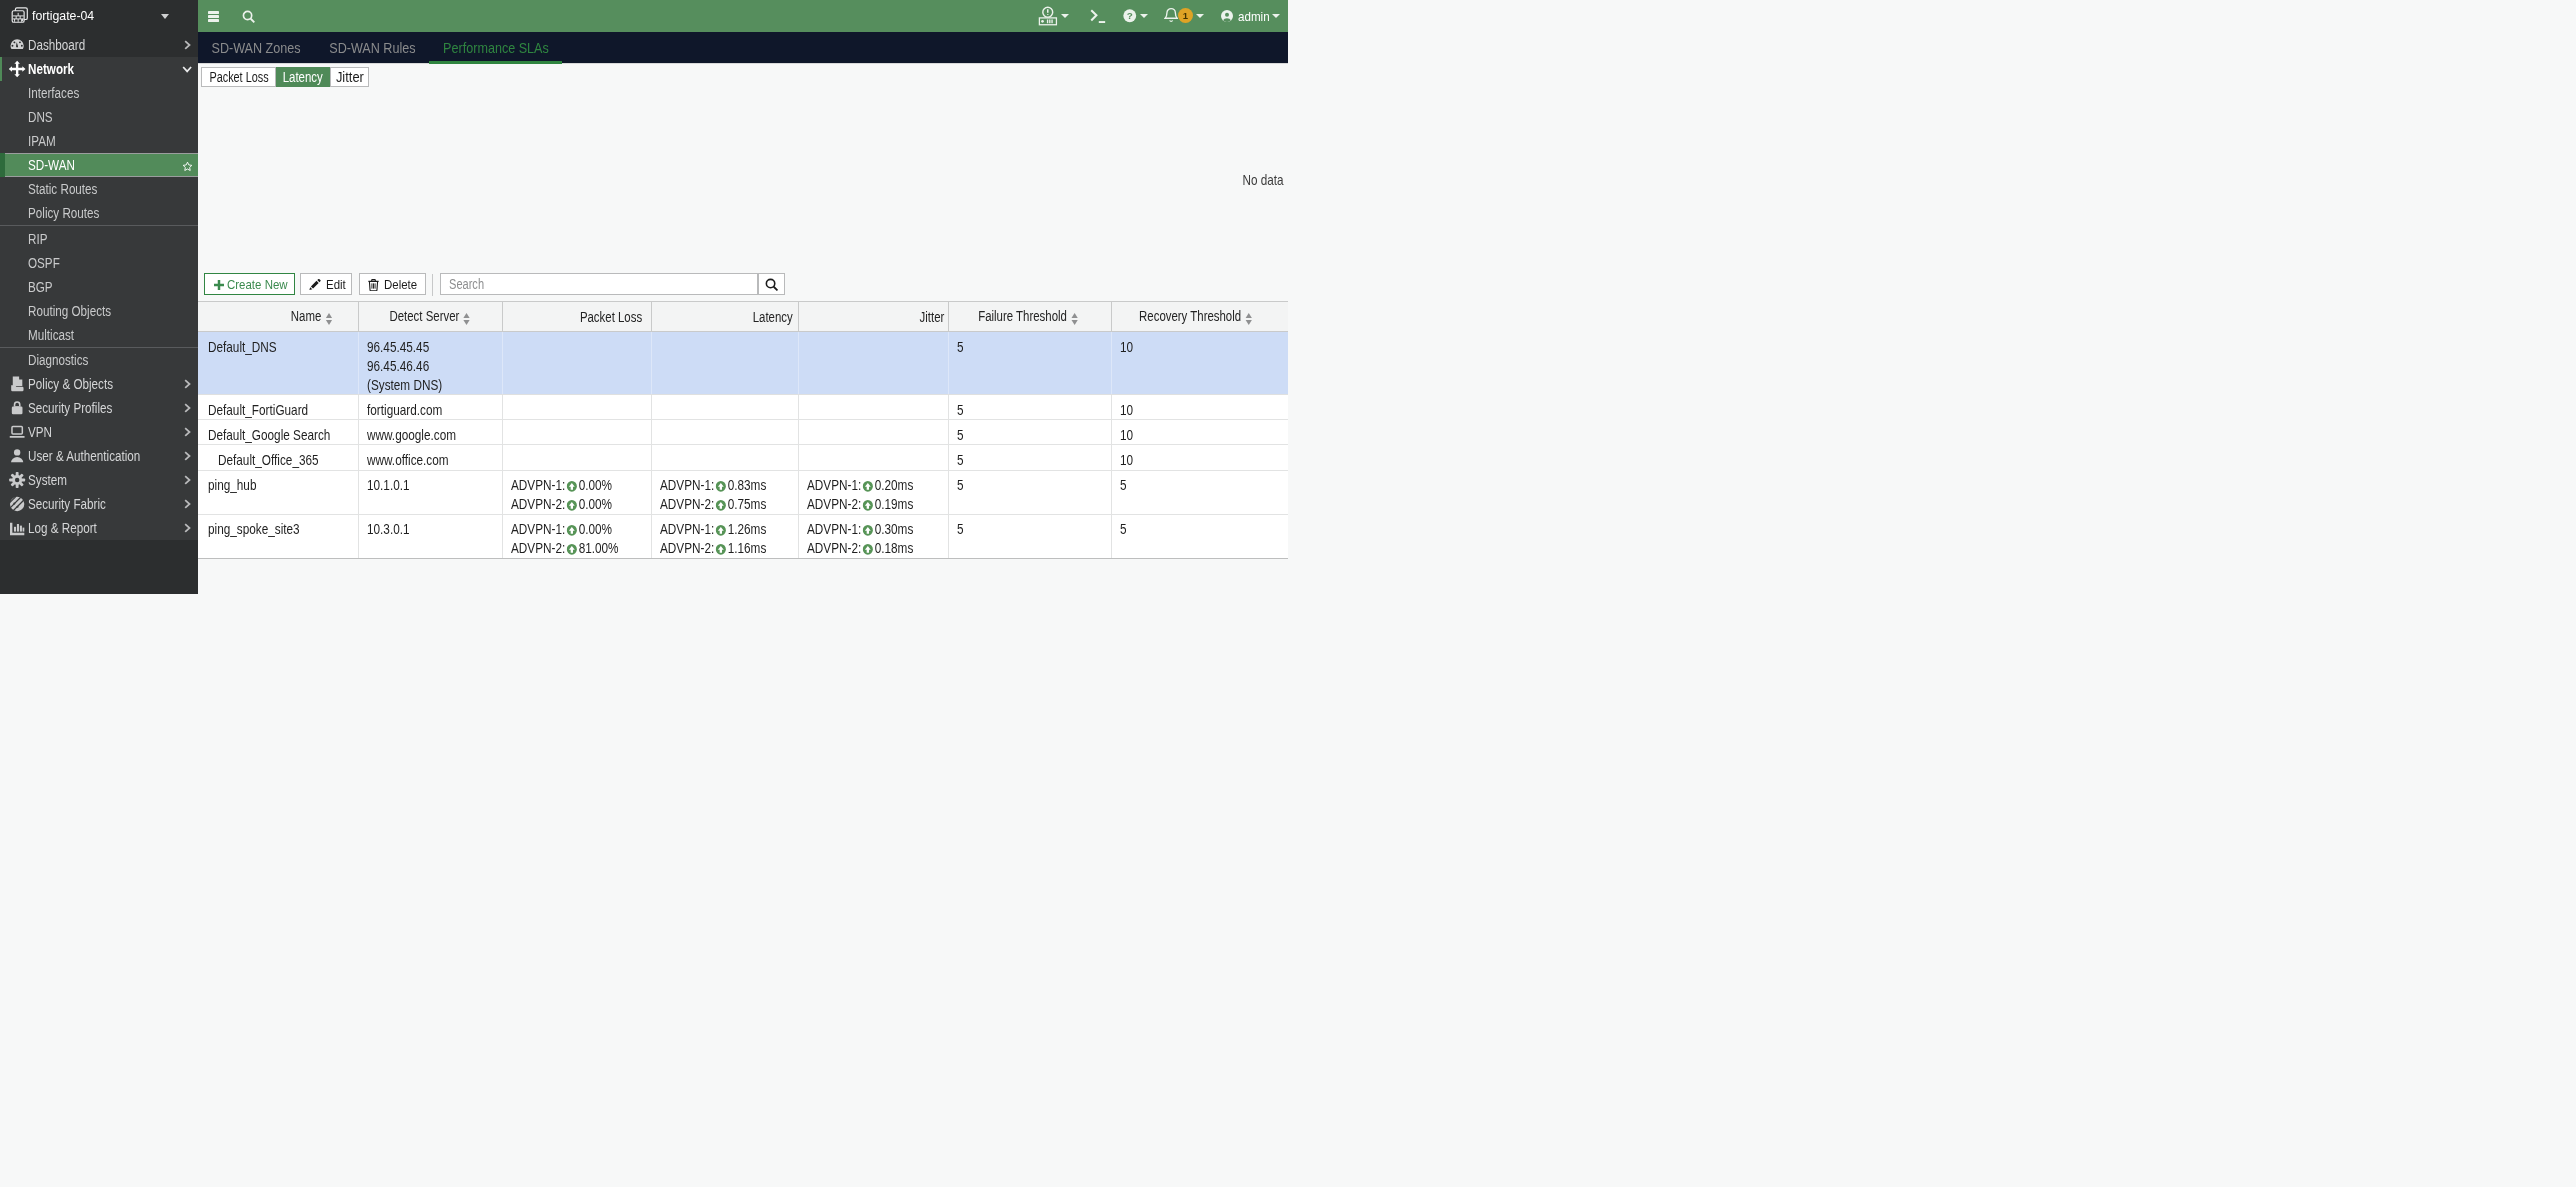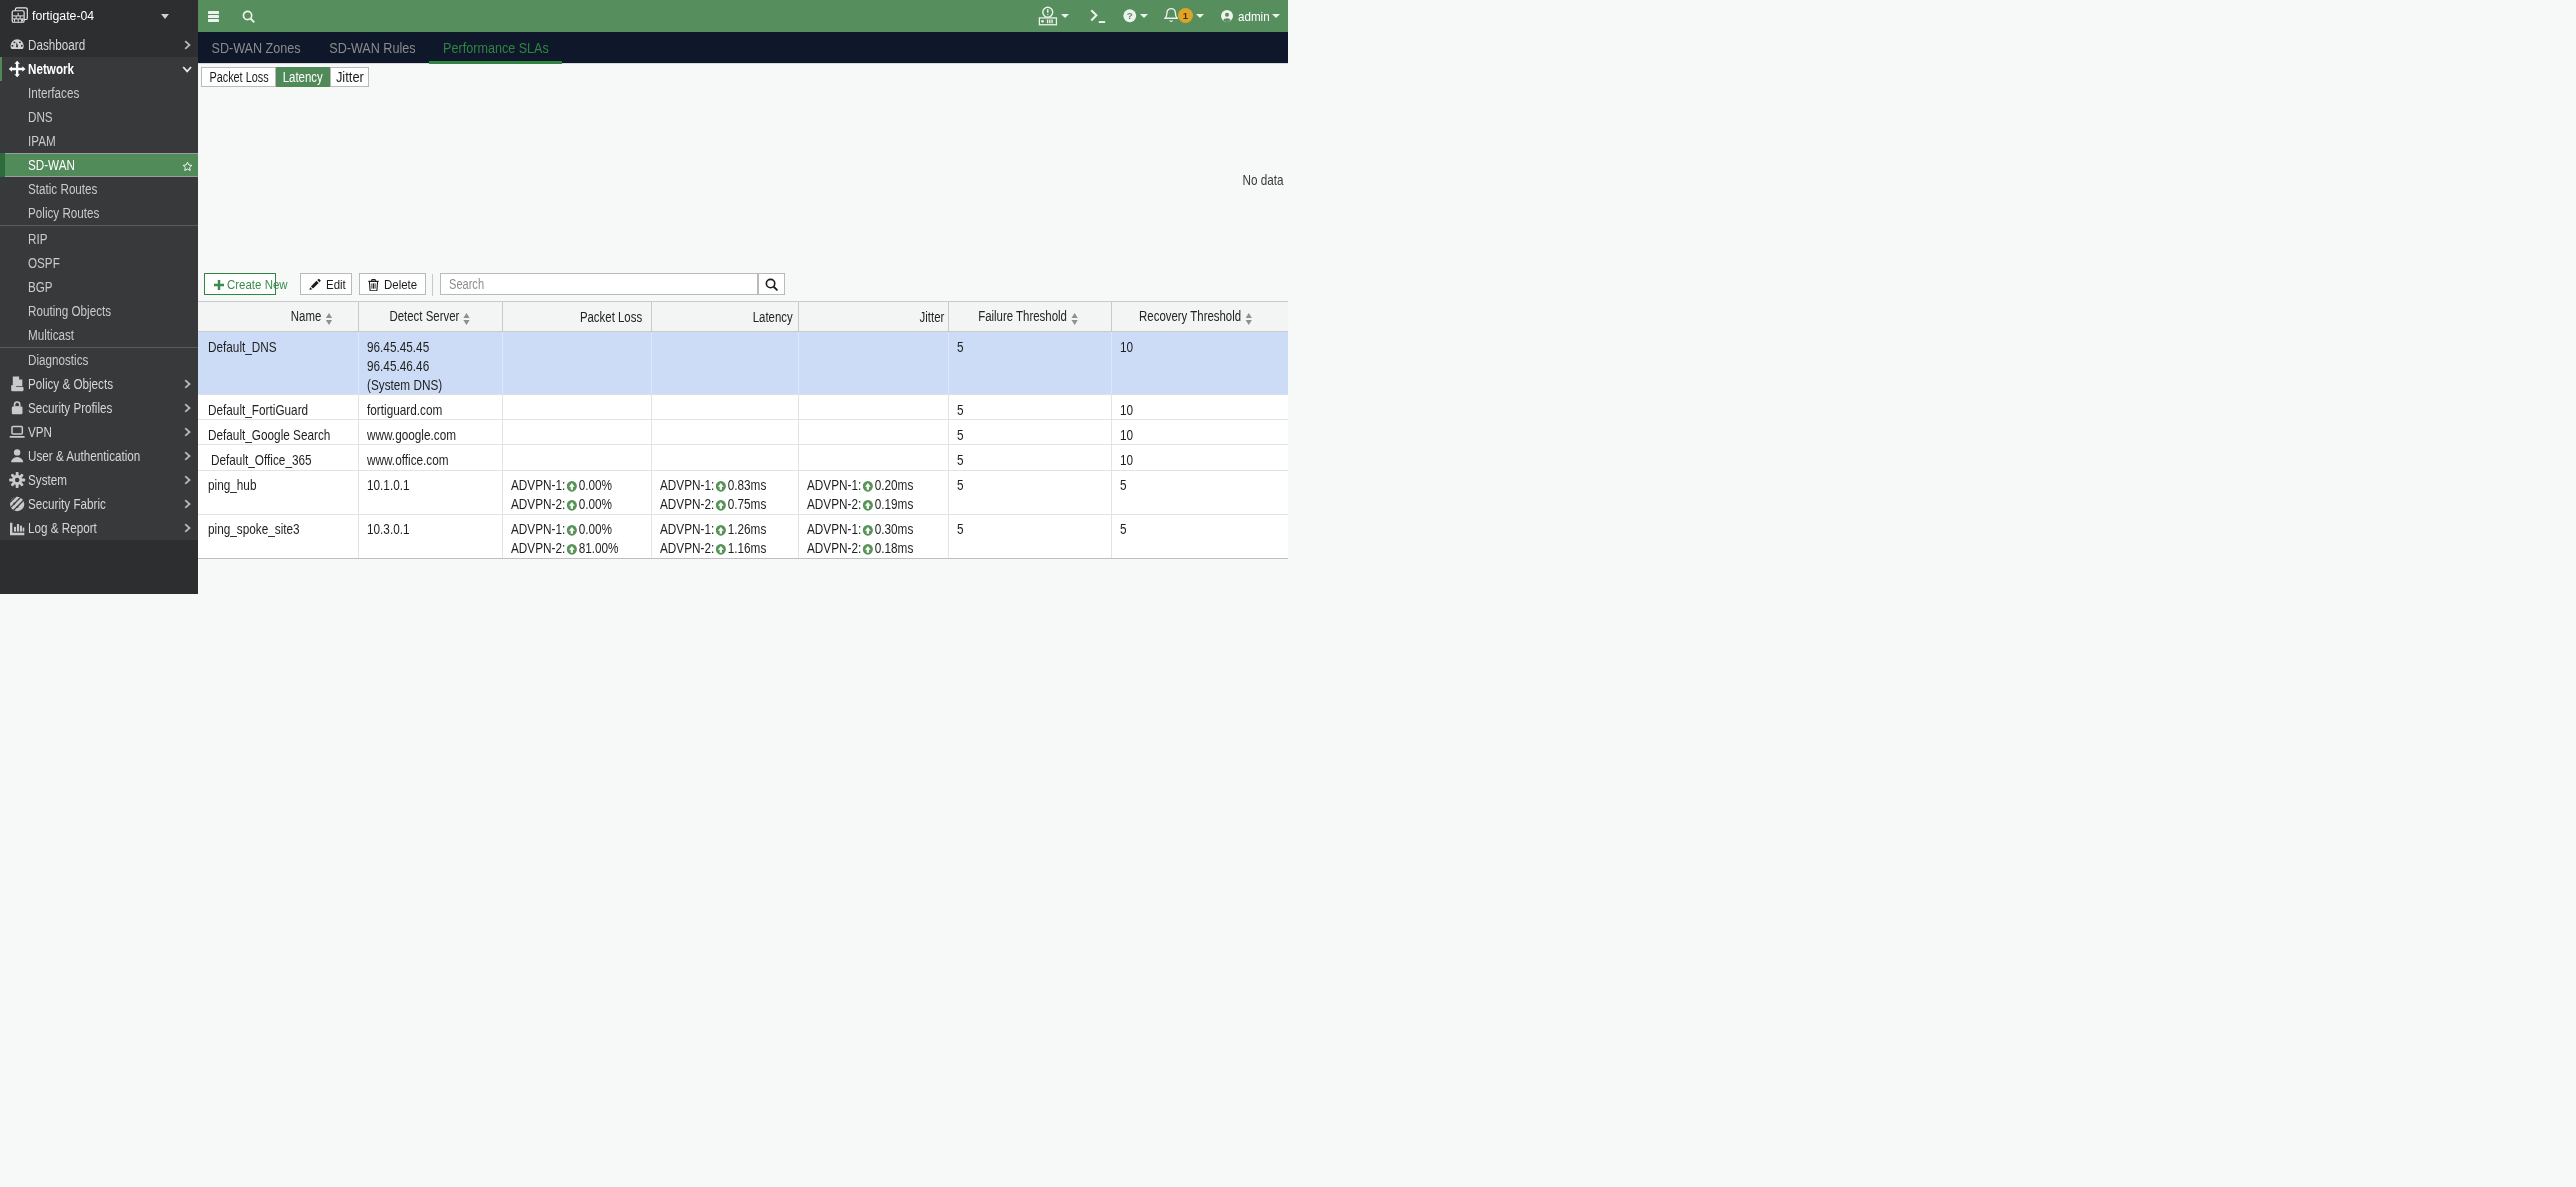--- a/index.html
+++ b/index.html
@@ -40,21 +40,21 @@
 
 #content{position:absolute;left:198px;top:64px;width:1090px;height:530px;background:#f7f8f8}
 .chip{position:absolute;top:2.8px;height:20px;border:0.8px solid #b9babb;background:#fff;color:#1c1c1c;font-size:14.7px;display:flex;align-items:center;justify-content:center;white-space:nowrap}
 .chip span{display:inline-block}
 .chip.on{background:#4f8a58;border-color:#4f8a58;color:#fff}
 #nodata{position:absolute;left:0;width:1090px;top:108px;font-size:14.3px;color:#3c3c3c;text-align:right}
 #nodata span{display:inline-block;transform:scaleX(0.82)}
 
 .btn{position:absolute;top:209px;height:22px;background:#fff;border:0.8px solid #b9babb;color:#1c1c1c;font-size:13.5px;white-space:nowrap}
 .btn .t{display:inline-block;transform:scaleX(0.85);transform-origin:0 50%}
-#btn-create{left:6px;width:72px;border:0.8px solid #318643;color:#3b8a4e}
+#btn-create{left:6px;width:91px;border:0.8px solid #318643;color:#3b8a4e}
 #btn-edit{left:102px;width:52px}
 #btn-del{left:161px;width:67px}
 #tsep{position:absolute;left:234px;top:210px;width:0.8px;height:21.5px;background:#c7c8c9}
 #searchbox{position:absolute;left:242px;top:209px;width:318px;height:22px;background:#fff;border:0.8px solid #b9babb}
 #searchbox .t{position:absolute;left:7.5px;top:1.6px;color:#8d8e8f;font-size:14px;transform:scaleX(0.79);transform-origin:0 50%}
 #searchbtn{position:absolute;left:560px;top:209px;width:27px;height:22px;background:#fff;border:0.8px solid #b9babb}
 
 #tbl{position:absolute;left:0;top:237px;width:1090px;border-collapse:collapse;table-layout:fixed}
 #tbl th{height:30px;background:#f3f4f4;font-weight:normal;font-size:14.7px;color:#242424;border:0.8px solid #c9caca;border-left:none;padding:0;white-space:nowrap;text-align:right}
 #tbl th.s{padding-right:20px}
@@ -395,21 +395,21 @@
           <td></td>
           <td></td>
           <td>
             <div class="c">5</div>
           </td>
           <td>
             <div class="c">10</div>
           </td>
     </tr>
     <tr style="height:25.4px">
-      <td style="padding-left:13px">
+      <td style="padding-left:20px">
             <div class="c">Default_Office_365</div>
           </td>
           <td>
             <div class="c">www.office.com</div>
           </td>
       <td></td>
           <td></td>
           <td></td>
           <td>
             <div class="c">5</div>

